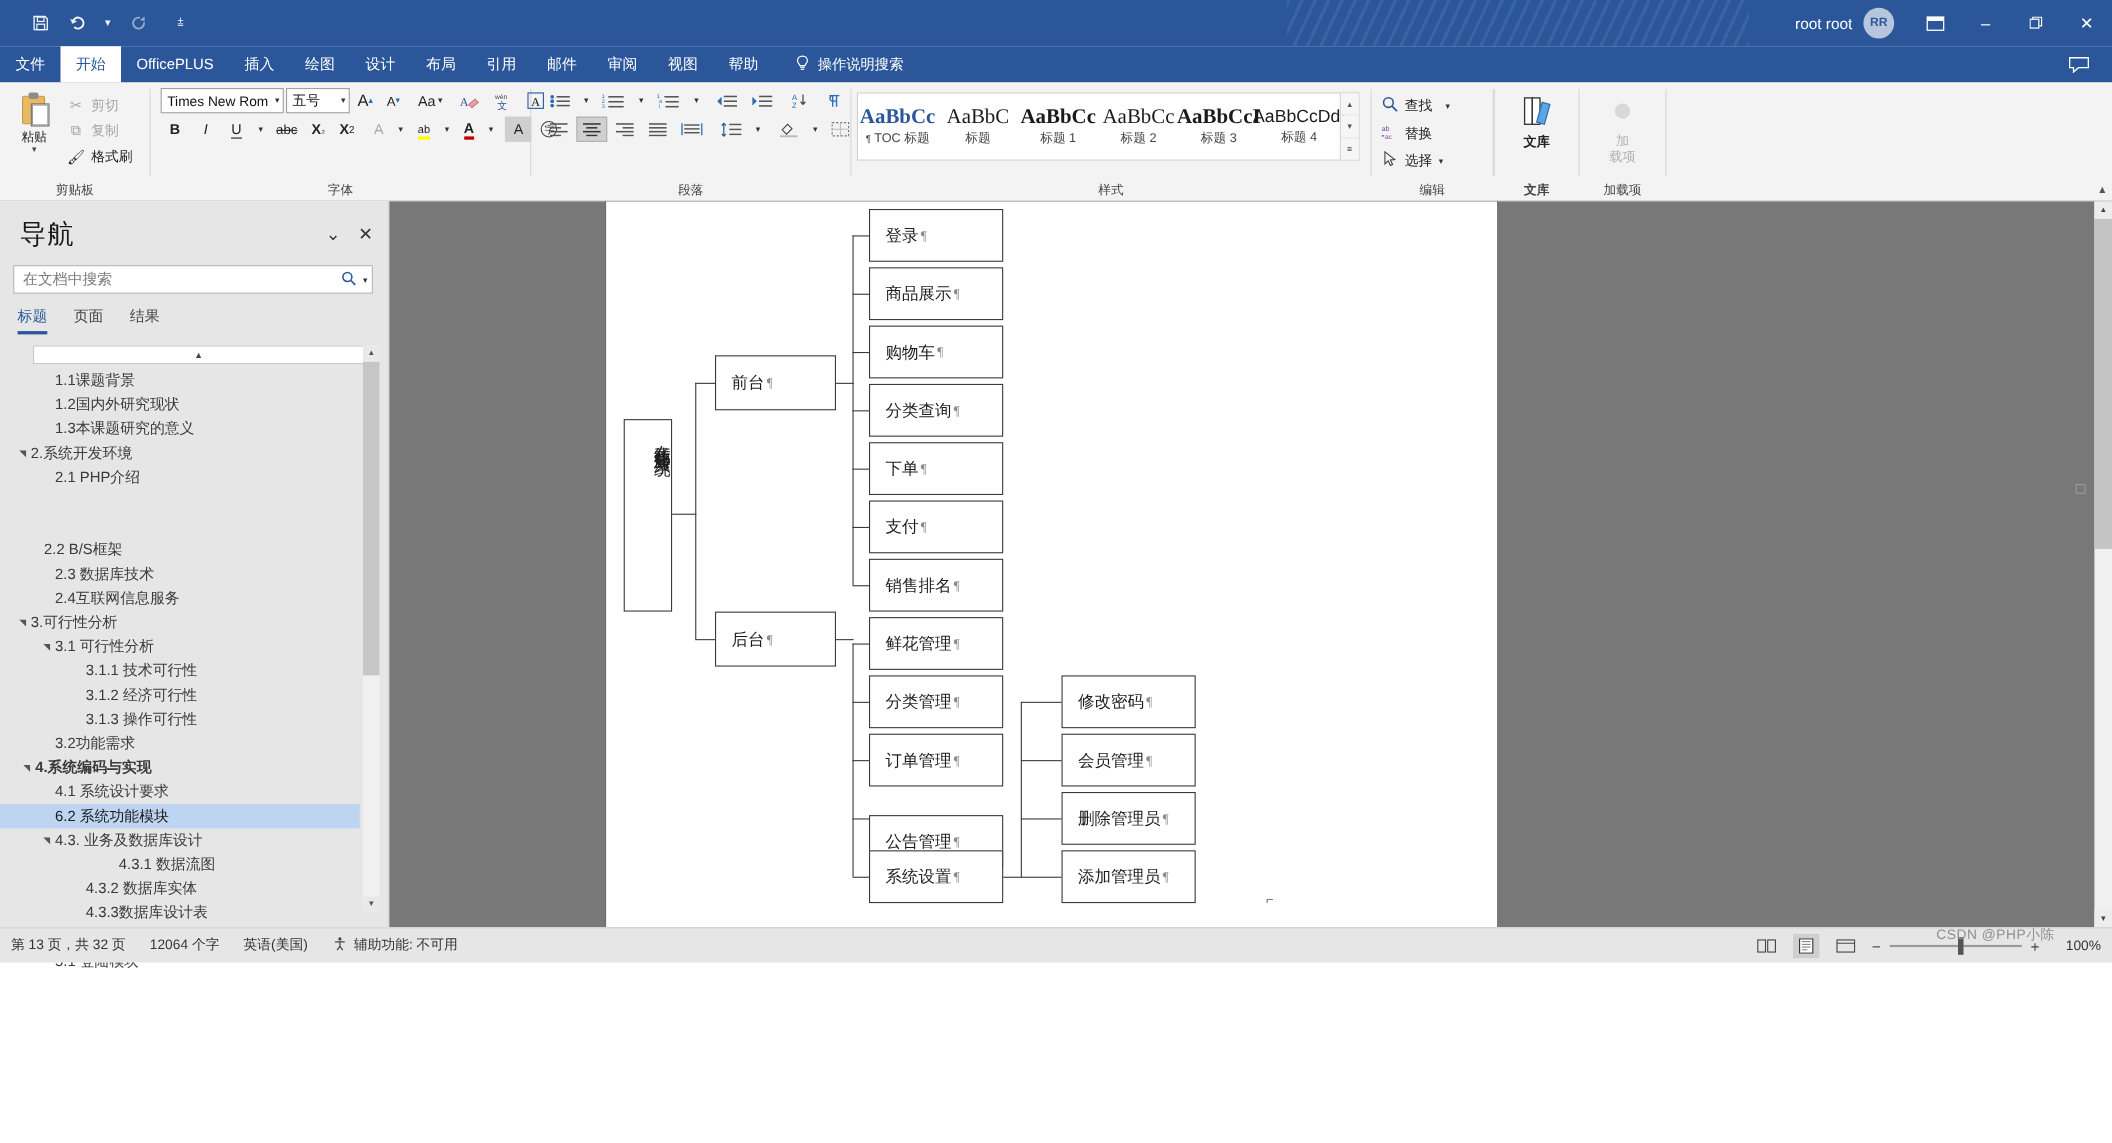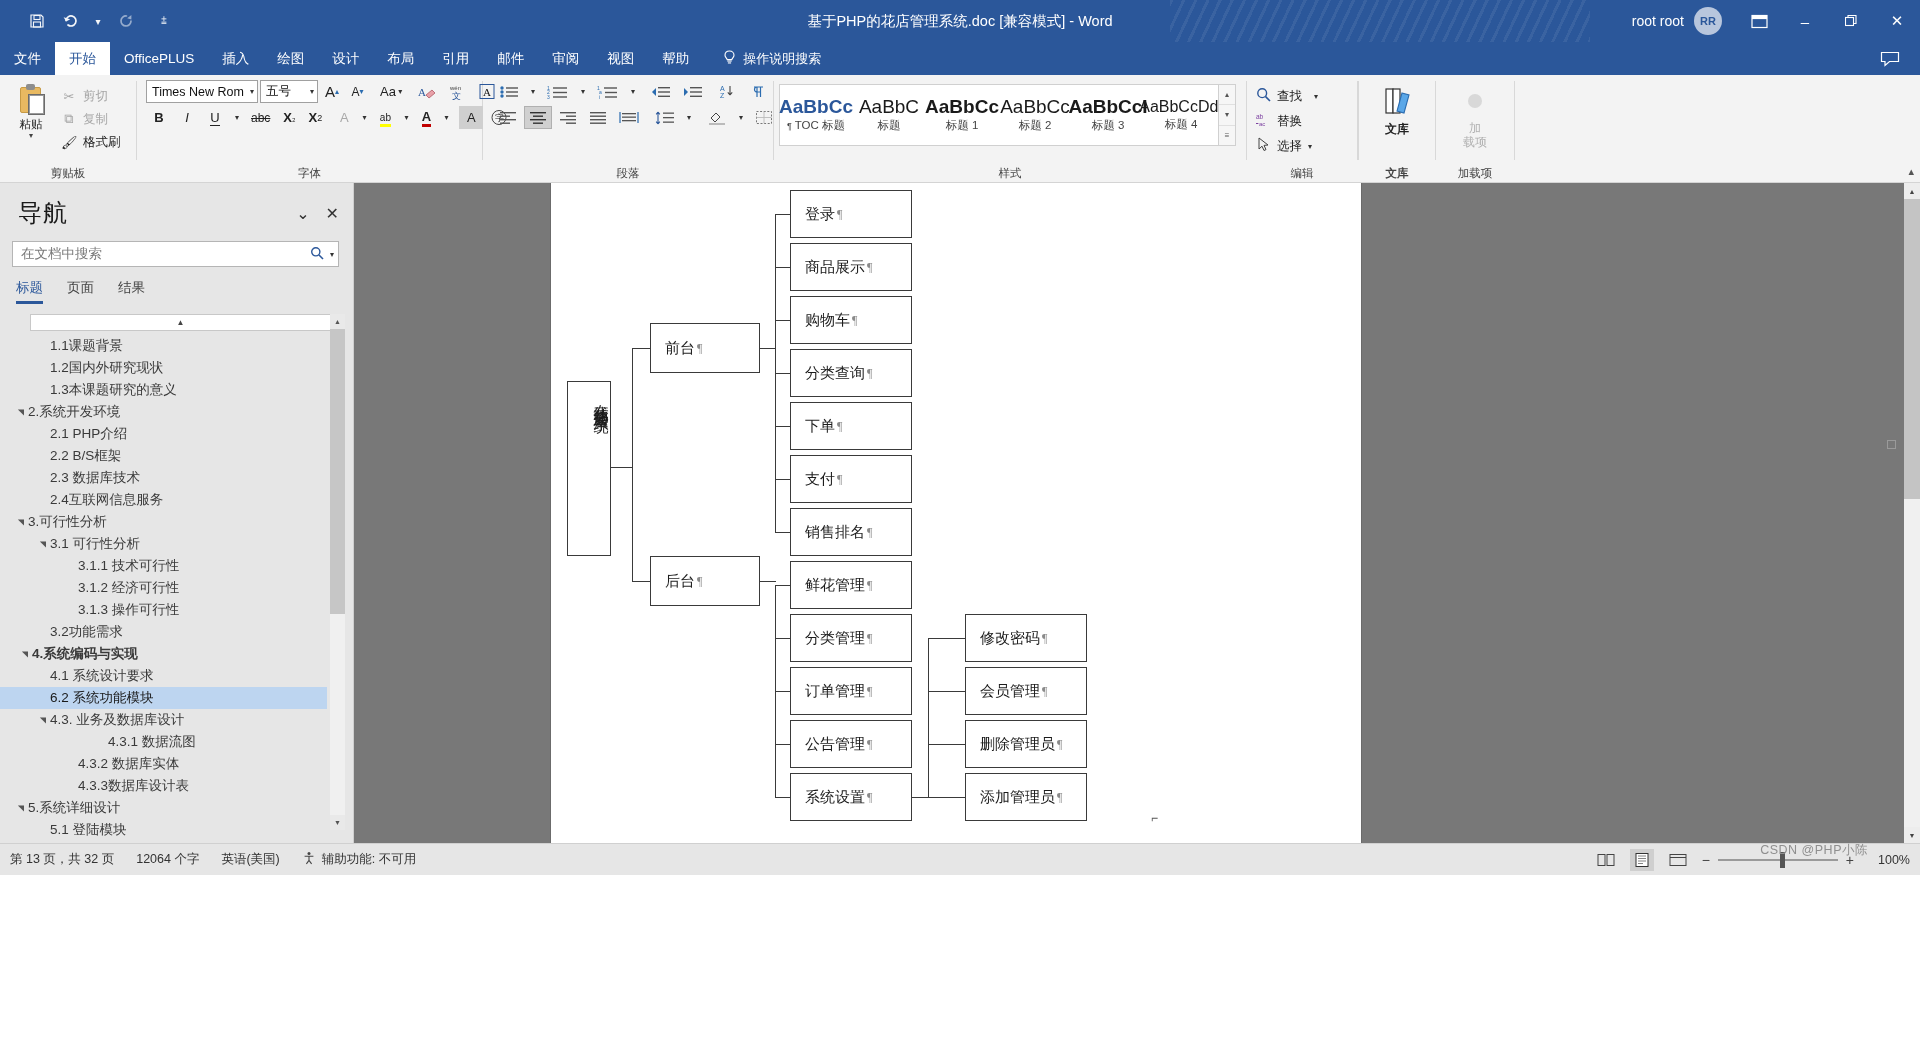--- a/index.html
+++ b/index.html
@@ -90,21 +90,21 @@
   }
   .ctl.dis { color: #a8a8a8; }
   .ctl.on { background: #d0d0d0; border-color:#b0b0b0; }
   .combo {
     height: 23px; border: 1px solid #a0a0a0; background: #fff; display: flex; align-items: center;
     font-size: 12.5px; padding: 0 3px 0 5px; color: #111;
   }
   .combo .cv { flex: 1; overflow: hidden; white-space: nowrap; }
   .combo .ca { font-size: 8px; color: #333; padding-left: 4px; }
   .mini { font-size: 8px; color: #333; }
-  .fontA { font-family: Liberation Sans, sans-serif; }
+  .fontA { font-family: Liberation Serif, serif; }
 
   
   .gallery { display: flex; align-items: stretch; border: 1px solid #d0d0d0; background:#fff; height: 62px; margin-top: 4px;}
   .sty {
     width: 73px; display: flex; flex-direction: column; align-items: center; justify-content: center;
     gap: 2px; border-right: 1px solid transparent;
   }
   .sty .prev { font-size: 19px; line-height: 1; white-space: nowrap; overflow: hidden; }
   .sty .nm { font-size: 11.5px; color: #444; white-space: nowrap; }
   .gal-scroll { width: 17px; display: flex; flex-direction: column; border-left: 1px solid #d0d0d0; }
@@ -230,21 +230,20 @@
     </div>
     <div class="qat-btn tiny">▾</div>
     <div class="qat-btn dim">
       <svg width="17" height="16" viewBox="0 0 17 16">
           <path d="M13 8 A5 5 0 1 1 8.5 3" fill="none" stroke="#fff" stroke-width="1.7" stroke-linecap="round"></path>
           <path d="M13.4 2 L13.4 6.4 L9.2 5.2 Z" fill="#fff"></path>
         </svg>
     </div>
     <div class="qat-btn tiny" style="margin-left:10px;">⩲</div>
   </div>
-  <div class="title-center">基于PHP的花店管理系统.doc [兼容模式]  -  Word</div>
   <div class="title-right">
     <div class="acct">
       <span>root root</span>
       <span class="avatar">RR</span>
     </div>
     <div class="wbtn">
       <svg width="17" height="15" viewBox="0 0 17 15">
           <rect x="1" y="1.5" width="15" height="12" fill="none" stroke="#fff" stroke-width="1.2"></rect>
           <rect x="1" y="1.5" width="15" height="3.6" fill="#fff"></rect>
         </svg>
@@ -716,21 +715,21 @@
             <span>1.3本课题研究的意义</span>
           </div>
           <div class="nav-item" style="padding-left: 12px;">
             <span class="tri" style="transform: rotate(-90deg); display: inline-block;">◢</span>
             <span>2.系统开发环境</span>
           </div>
           <div class="nav-item" style="padding-left: 34px;">
             <span class="tri empty" style="transform: rotate(-90deg); display: inline-block; visibility: hidden;">◢</span>
             <span>2.1 PHP介绍</span>
           </div>
-          <div class="nav-item" style="padding-left: 34px;">
+          <div class="nav-item" style="padding-left: 24px; margin-top: 44px;">
             <span class="tri empty" style="transform: rotate(-90deg); display: inline-block; visibility: hidden;">◢</span>
             <span>2.2 B/S框架</span>
           </div>
           <div class="nav-item" style="padding-left: 34px;">
             <span class="tri empty" style="transform: rotate(-90deg); display: inline-block; visibility: hidden;">◢</span>
             <span>2.3 数据库技术</span>
           </div>
           <div class="nav-item" style="padding-left: 34px;">
             <span class="tri empty" style="transform: rotate(-90deg); display: inline-block; visibility: hidden;">◢</span>
             <span>2.4互联网信息服务</span>
@@ -855,21 +854,21 @@
             <span class="pilcrow">¶</span>
           </div>
         <div class="dbox" style="left:239px; top:431px; width:122px; height:48px;">
             <span>分类管理</span>
             <span class="pilcrow">¶</span>
           </div>
         <div class="dbox" style="left:239px; top:484px; width:122px; height:48px;">
             <span>订单管理</span>
             <span class="pilcrow">¶</span>
           </div>
-        <div class="dbox" style="left:239px; top:537px; width:122px; height:48px;">
+        <div class="dbox" style="left:239px; top:558px; width:122px; height:48px;">
             <span>公告管理</span>
             <span class="pilcrow">¶</span>
           </div>
         <div class="dbox" style="left:239px; top:590px; width:122px; height:48px;">
             <span>系统设置</span>
             <span class="pilcrow">¶</span>
           </div>
 
         <div class="dbox" style="left:414px; top:431px; width:122px; height:48px;">
             <span>修改密码</span>

